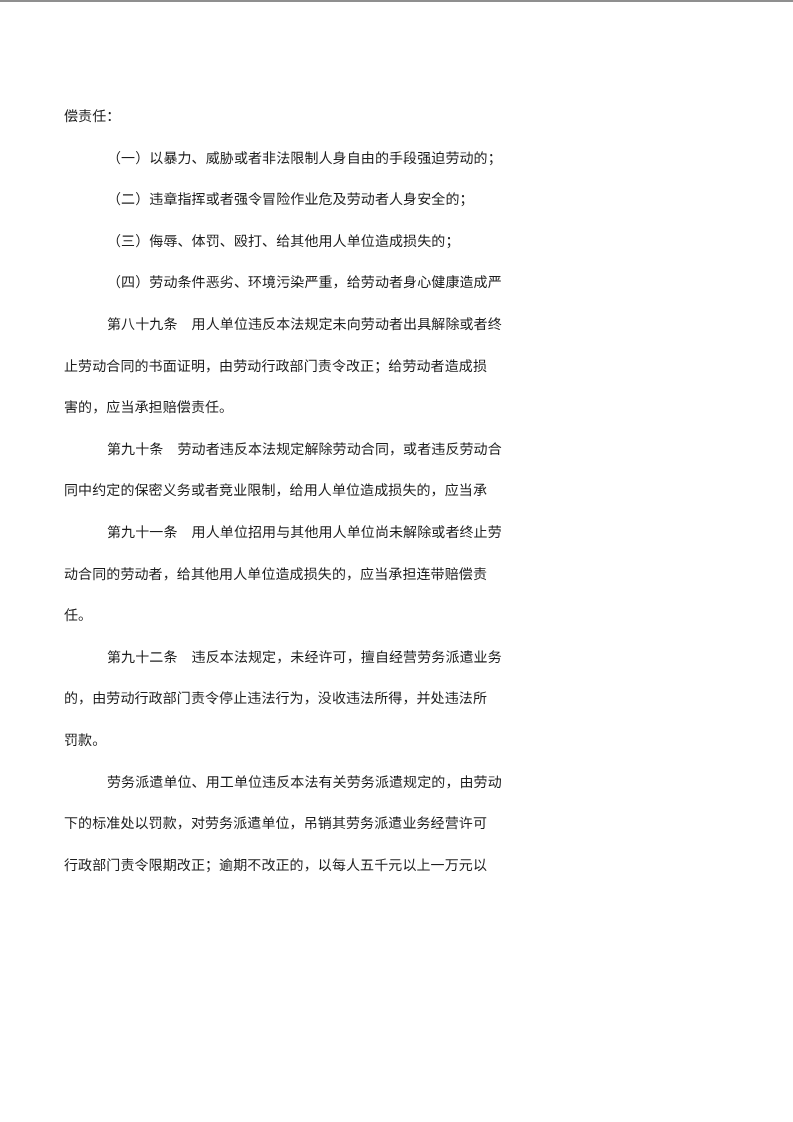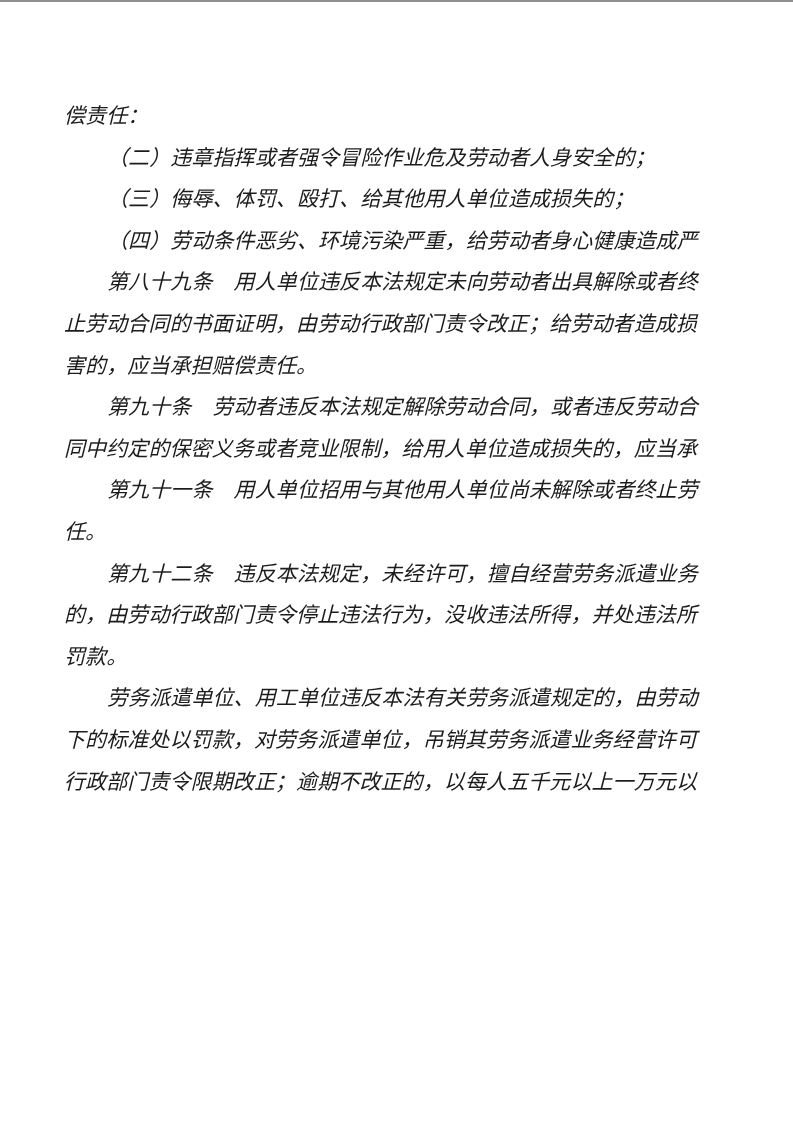--- a/index.html
+++ b/index.html
@@ -27,47 +27,48 @@
   .doc-body {
     position: absolute;
     left: 64px;
     top: 96px;
     width: 650px;
     color: #1c1c1c;
   }
   .text-line {
     height: 41.6px;
     line-height: 41.6px;
-    font-size: 21px;
+    font-size: 14px;
     letter-spacing: 0.1px;
     white-space: nowrap;
     overflow: visible;
-    font-style: italic;
   }
   .text-line.indent {
     padding-left: 43px;
   }
 </style>
 </head>
 <body>
 
 <div class="page">
   <div class="scan-edge"></div>
   <div class="doc-body">
 
   <div class="text-line">偿责任：</div>
+      <div class="text-line indent">（一）以暴力、威胁或者非法限制人身自由的手段强迫劳动的；</div>
       <div class="text-line indent">（二）违章指挥或者强令冒险作业危及劳动者人身安全的；</div>
       <div class="text-line indent">（三）侮辱、体罚、殴打、给其他用人单位造成损失的；</div>
       <div class="text-line indent">（四）劳动条件恶劣、环境污染严重，给劳动者身心健康造成严</div>
       <div class="text-line indent">第八十九条　用人单位违反本法规定未向劳动者出具解除或者终</div>
       <div class="text-line">止劳动合同的书面证明，由劳动行政部门责令改正；给劳动者造成损</div>
       <div class="text-line">害的，应当承担赔偿责任。</div>
       <div class="text-line indent">第九十条　劳动者违反本法规定解除劳动合同，或者违反劳动合</div>
       <div class="text-line">同中约定的保密义务或者竞业限制，给用人单位造成损失的，应当承</div>
       <div class="text-line indent">第九十一条　用人单位招用与其他用人单位尚未解除或者终止劳</div>
+      <div class="text-line">动合同的劳动者，给其他用人单位造成损失的，应当承担连带赔偿责</div>
       <div class="text-line">任。</div>
       <div class="text-line indent">第九十二条　违反本法规定，未经许可，擅自经营劳务派遣业务</div>
       <div class="text-line">的，由劳动行政部门责令停止违法行为，没收违法所得，并处违法所</div>
       <div class="text-line">罚款。</div>
       <div class="text-line indent">劳务派遣单位、用工单位违反本法有关劳务派遣规定的，由劳动</div>
       <div class="text-line">下的标准处以罚款，对劳务派遣单位，吊销其劳务派遣业务经营许可</div>
       <div class="text-line">行政部门责令限期改正；逾期不改正的，以每人五千元以上一万元以</div>
     </div>
 </div>
 

